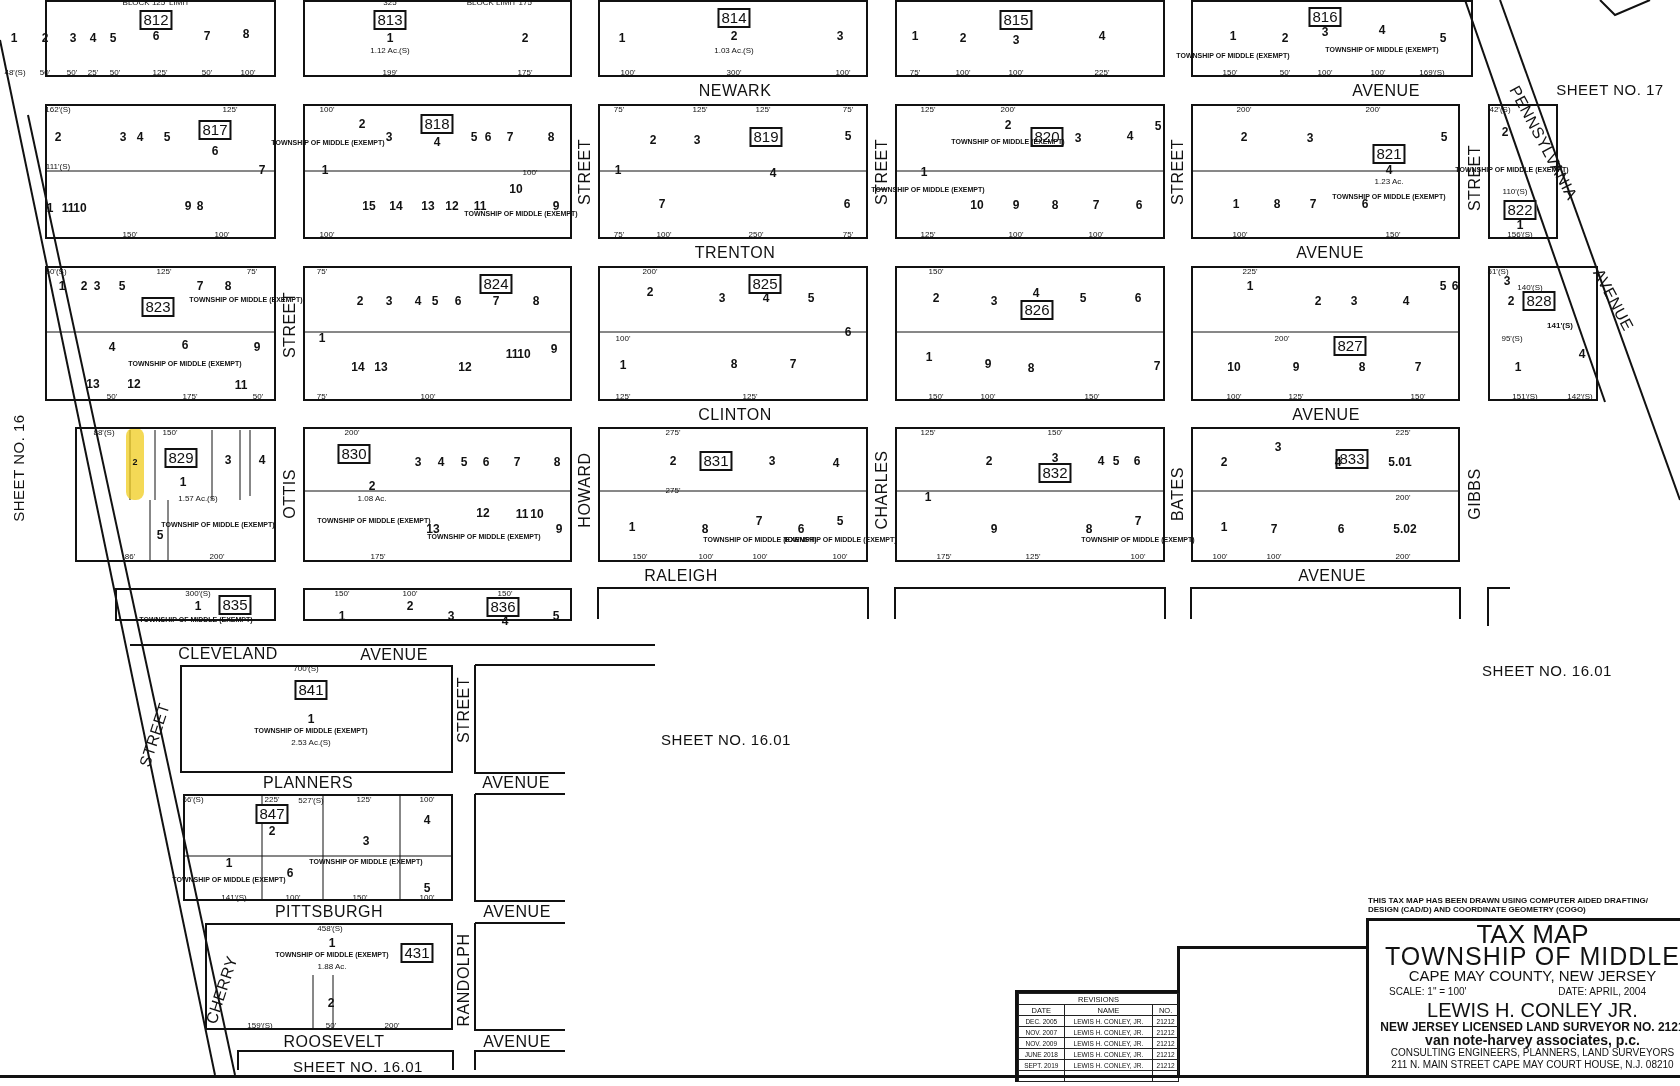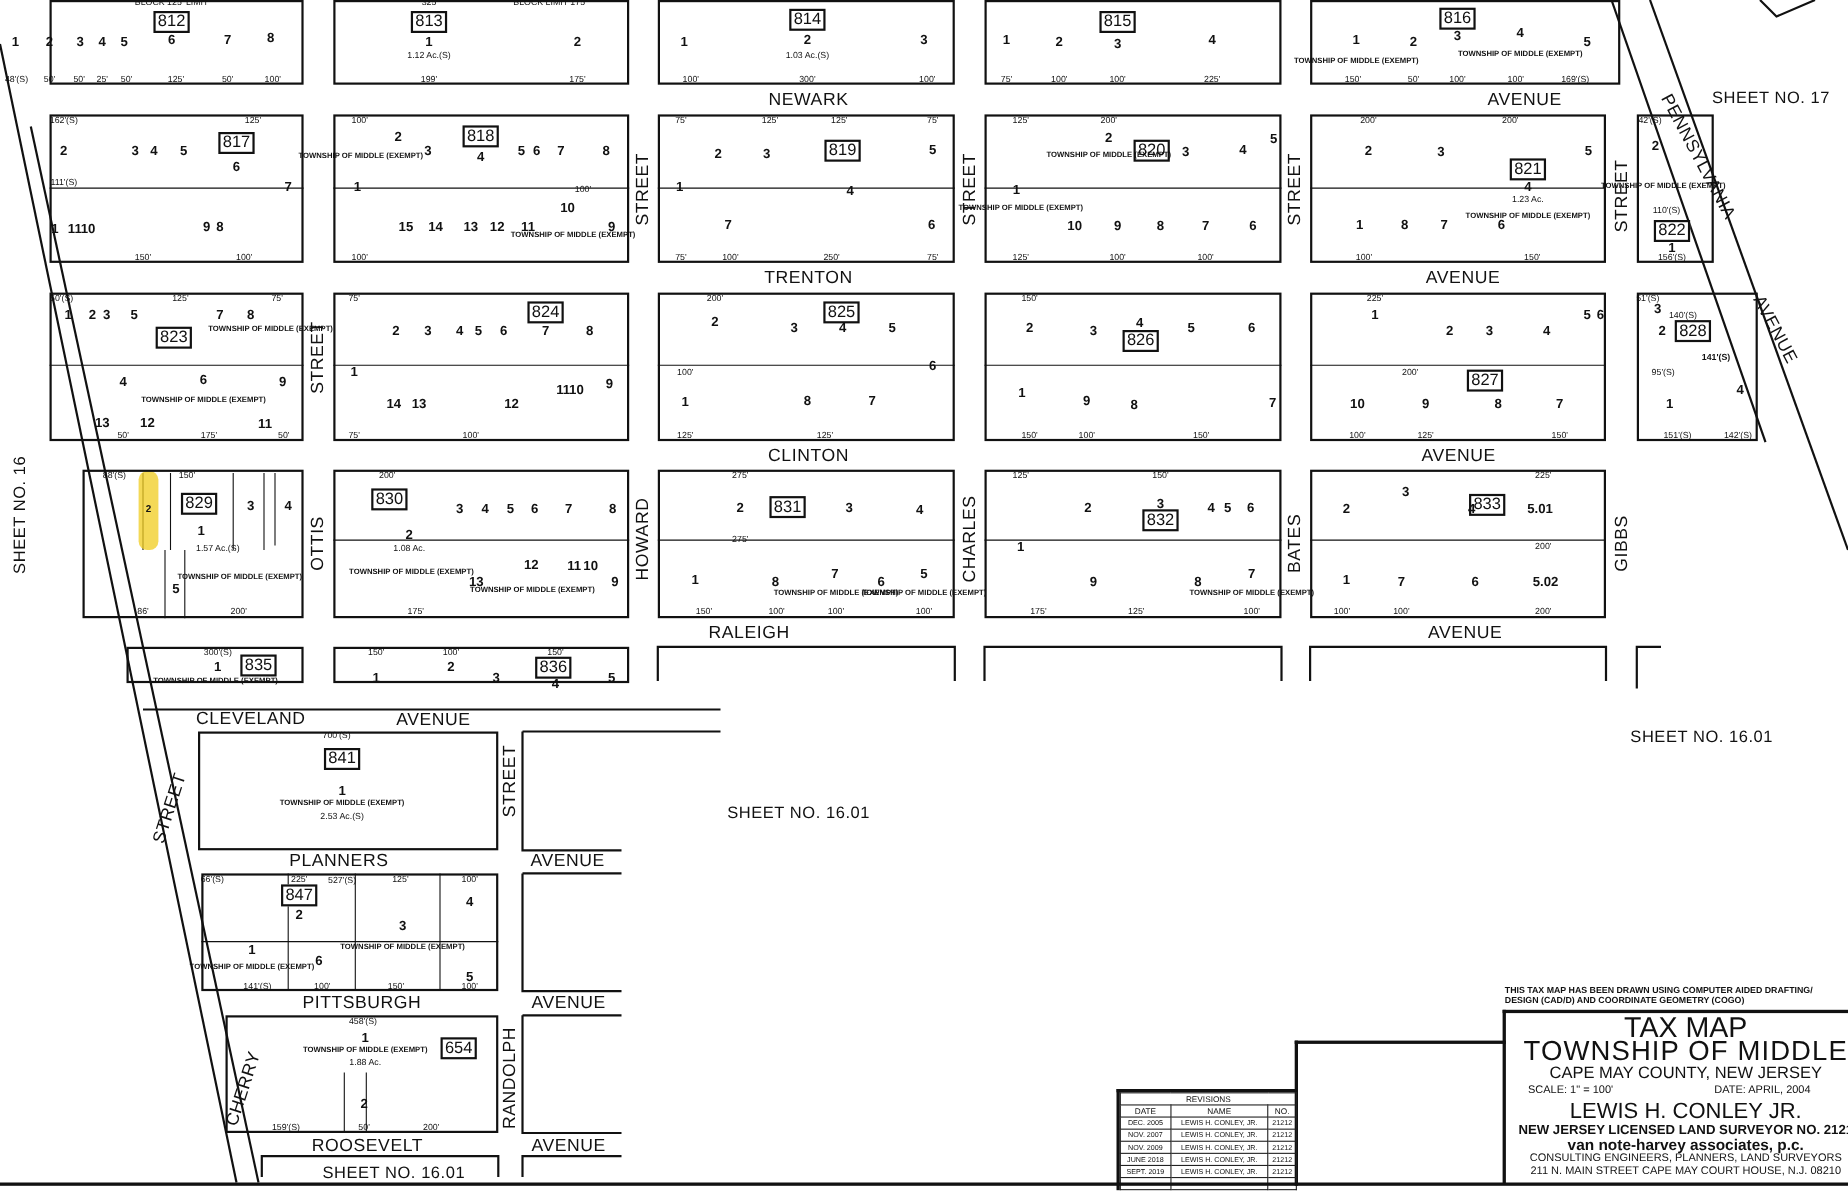--- a/index.html
+++ b/index.html
@@ -472,21 +472,21 @@
       <div class="dim" style="left: 272px; top: 799px;">225'</div>
       <div class="dim" style="left: 364px; top: 799px;">125'</div>
       <div class="dim" style="left: 427px; top: 799px;">100'</div>
       <div class="dim" style="left: 234px; top: 897px;">141'(S)</div>
       <div class="dim" style="left: 293px; top: 897px;">100'</div>
       <div class="dim" style="left: 360px; top: 897px;">150'</div>
       <div class="dim" style="left: 427px; top: 897px;">100'</div>
       <div class="ex" style="left: 229px; top: 880px;">TOWNSHIP OF MIDDLE (EXEMPT)</div>
       <div class="ex" style="left: 366px; top: 862px;">TOWNSHIP OF MIDDLE (EXEMPT)</div>
       <div class="blk" style="left: 205px; top: 923px; width: 248px; height: 107px; background: transparent;"></div>
-      <div class="blknum" style="left: 417px; top: 953px;">654</div>
+      <div class="blknum" style="left: 417px; top: 953px;">431</div>
       <div class="lbl" style="left: 332px; top: 943px;">1</div>
       <div class="lbl" style="left: 331px; top: 1003px;">2</div>
       <div class="dim" style="left: 330px; top: 928px;">458'(S)</div>
       <div class="dim" style="left: 332px; top: 966px;">1.88 Ac.</div>
       <div class="dim" style="left: 260px; top: 1025px;">159'(S)</div>
       <div class="dim" style="left: 331px; top: 1025px;">50'</div>
       <div class="dim" style="left: 392px; top: 1025px;">200'</div>
       <div class="ex" style="left: 332px; top: 955px;">TOWNSHIP OF MIDDLE (EXEMPT)</div>
       <div class="lbl" style="left: 135px; top: 462px; font-size: 9px;">2</div>
     </div>

